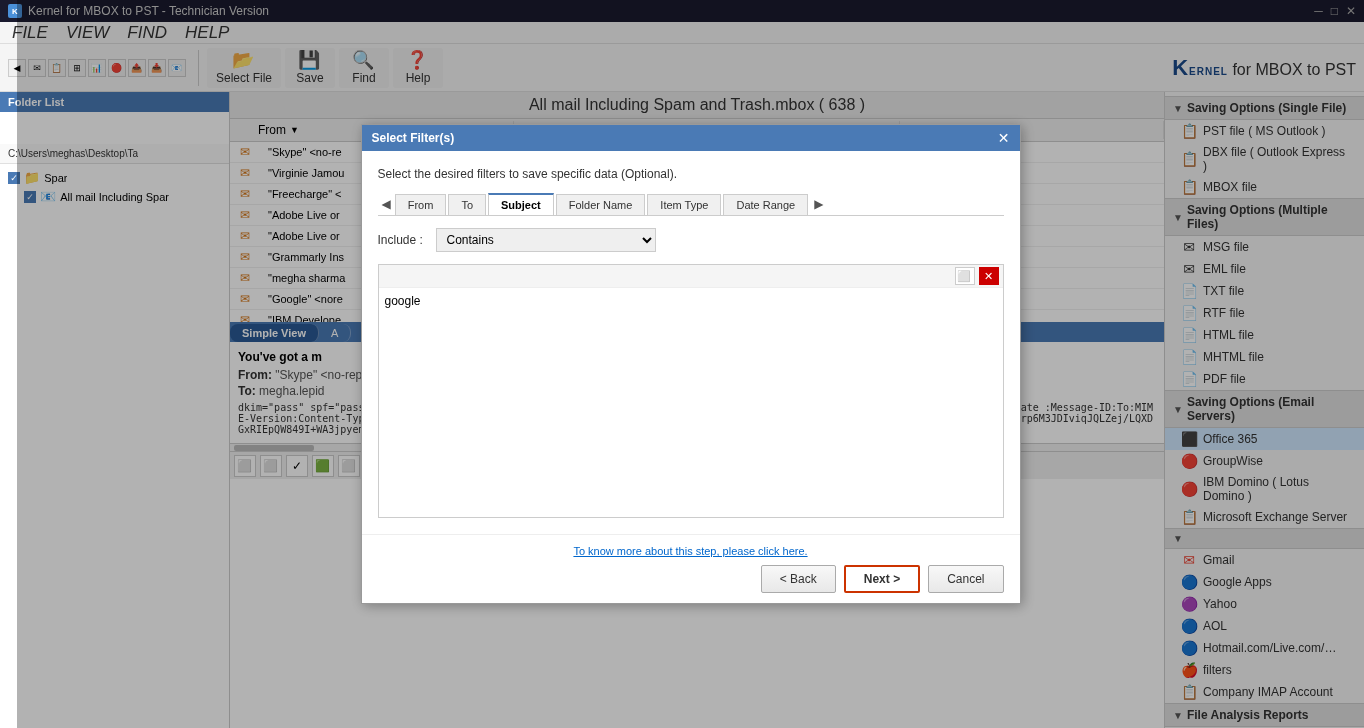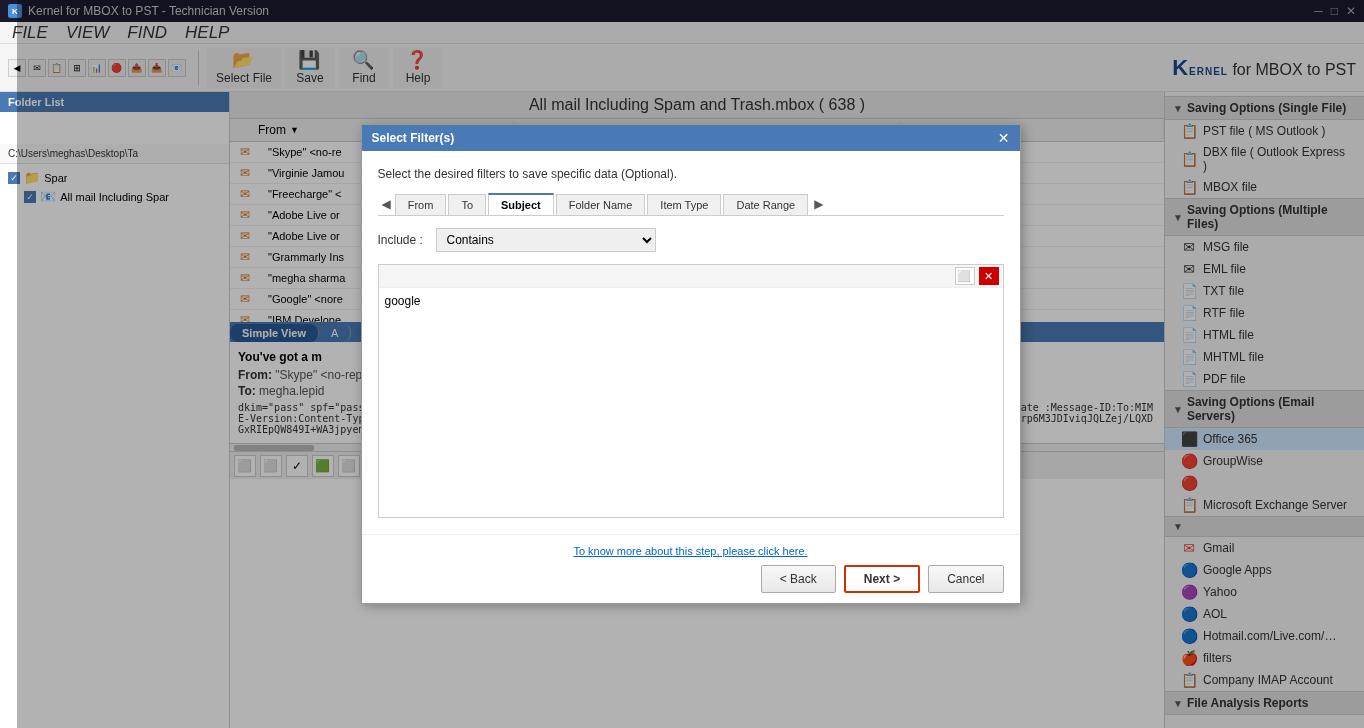--- a/index.html
+++ b/index.html
@@ -585,20 +585,21 @@
     <div class="right-item highlighted">
       <span class="right-item-icon" style="color:#0078d4;">⬛</span>
       <span>Office 365</span>
     </div>
     <div class="right-item">
       <span class="right-item-icon" style="color:#cc0000;">🔴</span>
       <span>GroupWise</span>
     </div>
     <div class="right-item">
       <span class="right-item-icon" style="color:#cc3300;">🔴</span>
+      <span>IBM Domino ( Lotus Domino )</span>
     </div>
     <div class="right-item">
       <span class="right-item-icon">📋</span>
       <span>Microsoft Exchange Server</span>
     </div>
 
     <div class="right-section-header">
       <span class="collapse-icon">▼</span>
     </div>
     <div class="right-item">

